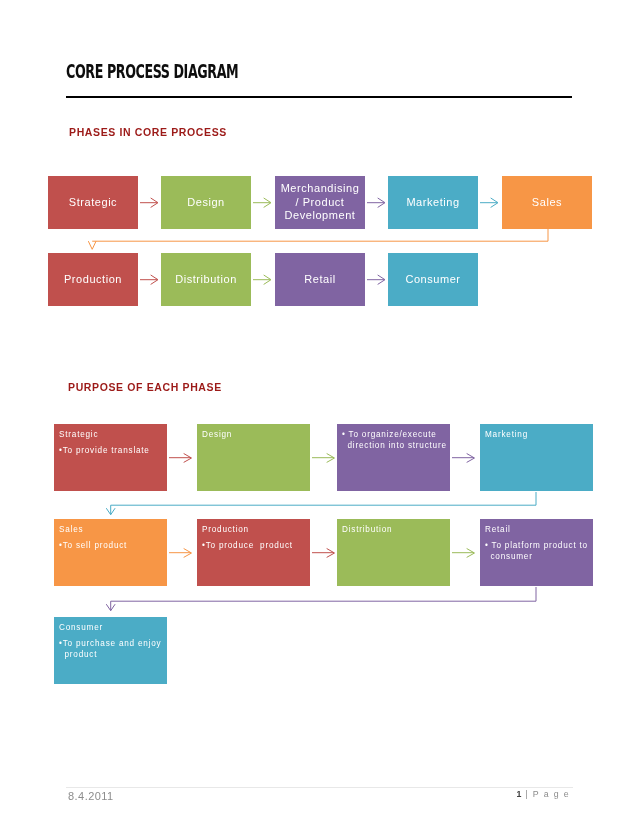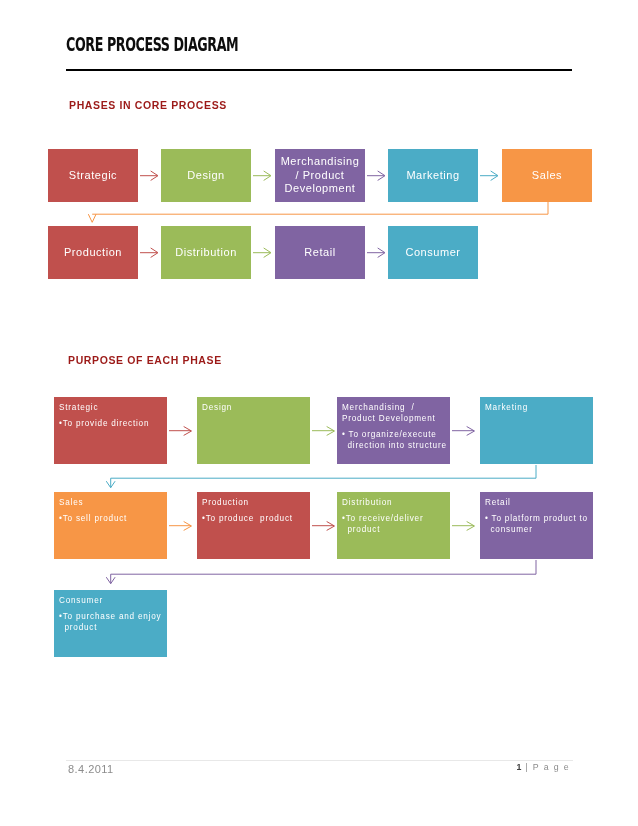--- a/index.html
+++ b/index.html
@@ -1,18 +1,18 @@
 <!DOCTYPE html>
 <html><head>
 <meta charset="utf-8">
 <title>Core Process Diagram</title>
 <style>
   html,body{margin:0;padding:0;}
   body{width:638px;height:826px;background:#ffffff;font-family:"Liberation Sans",sans-serif;position:relative;overflow:hidden;}
-  .page{position:absolute;inset:0;}
+  .page{position:absolute;inset:0;margin-top:27px;}
   #doc-title{position:absolute;left:66px;top:33px;font-family:"DejaVu Sans Condensed","Liberation Sans",sans-serif;font-weight:bold;font-size:19px;letter-spacing:-0.55px;color:#0d0d0d;white-space:nowrap;transform:scaleX(0.742);transform-origin:left top;}
   #title-rule{position:absolute;left:66px;top:69px;width:506px;height:2px;background:#000000;}
   .section-heading{position:absolute;font-family:"Liberation Sans",sans-serif;font-weight:bold;font-size:10.5px;letter-spacing:0.63px;color:#9C1A18;white-space:nowrap;}
   .box{position:absolute;box-sizing:border-box;}
   .flowbox{white-space:pre-line;display:flex;align-items:center;justify-content:center;text-align:center;color:#ffffff;font-size:11px;line-height:13.5px;letter-spacing:0.55px;}
   .purpbox{color:#ffffff;font-size:8.2px;line-height:11px;letter-spacing:0.78px;padding:5px 1px 0 5px;box-sizing:border-box;}
   .purpbox .ptitle{margin-bottom:5px;white-space:pre-wrap;}
   .purpbox .pbullet{padding-left:5.5px;text-indent:-5.5px;white-space:pre-wrap;}
   .purpbox .bul{text-indent:0;white-space:pre;}
   svg.conn{position:absolute;overflow:visible;}
@@ -86,45 +86,42 @@
         <path d="M327 521.7 L334.5 526 L327 530.2" stroke-linecap="round" stroke-linejoin="round" style="stroke: rgb(192, 80, 77);"></path>
         <path d="M452 525.7 H474" style="stroke: rgb(155, 187, 89);"></path>
         <path d="M467 521.7 L474.5 526 L467 530.2" stroke-linecap="round" stroke-linejoin="round" style="stroke: rgb(155, 187, 89);"></path>
 
         <path d="M536 560 V574.2 H110.7 V583.5" style="stroke: rgb(128, 100, 162);"></path>
         <path d="M106.5 577.5 L110.7 583.7 L114.9 577.5" stroke-linecap="round" stroke-linejoin="round" style="stroke: rgb(128, 100, 162);"></path>
       </g>
     </svg>
     <div class="box purpbox" style="left: 54px; top: 397px; width: 113px; height: 67px; background: rgb(192, 80, 77);">
       <div class="ptitle">Strategic</div>
-      <div class="pbullet"><span class="bul">•</span><span>To provide direction</span></div>
+      <div class="pbullet"><span class="bul">•</span><span>To provide translate</span></div>
     </div>
     <div class="box purpbox" style="left: 197px; top: 397px; width: 113px; height: 67px; background: rgb(155, 187, 89);">
       <div class="ptitle">Design</div>
     </div>
     <div class="box purpbox" style="left: 337px; top: 397px; width: 113px; height: 67px; background: rgb(128, 100, 162);">
-      <div class="ptitle">Merchandising  /
-Product Development</div>
       <div class="pbullet"><span class="bul">• </span><span>To organize/execute direction into structure</span></div>
     </div>
     <div class="box purpbox" style="left: 480px; top: 397px; width: 113px; height: 67px; background: rgb(75, 172, 198);">
       <div class="ptitle">Marketing</div>
     </div>
 
     <div class="box purpbox" style="left: 54px; top: 492px; width: 113px; height: 67px; background: rgb(247, 150, 70);">
       <div class="ptitle">Sales</div>
       <div class="pbullet"><span class="bul">•</span><span>To sell product</span></div>
     </div>
     <div class="box purpbox" style="left: 197px; top: 492px; width: 113px; height: 67px; background: rgb(192, 80, 77);">
       <div class="ptitle">Production</div>
       <div class="pbullet"><span class="bul">•</span><span>To produce  product</span></div>
     </div>
     <div class="box purpbox" style="left: 337px; top: 492px; width: 113px; height: 67px; background: rgb(155, 187, 89);">
       <div class="ptitle">Distribution</div>
-      <div class="pbullet"><span class="bul">•</span><span>To receive/deliver product</span></div>
     </div>
     <div class="box purpbox" style="left: 480px; top: 492px; width: 113px; height: 67px; background: rgb(128, 100, 162);">
       <div class="ptitle">Retail</div>
       <div class="pbullet"><span class="bul">• </span><span>To platform product to consumer</span></div>
     </div>
 
     <div class="box purpbox" style="left: 54px; top: 590px; width: 113px; height: 67px; background: rgb(75, 172, 198);">
       <div class="ptitle">Consumer</div>
       <div class="pbullet"><span class="bul">•</span><span>To purchase and enjoy product</span></div>
     </div>

